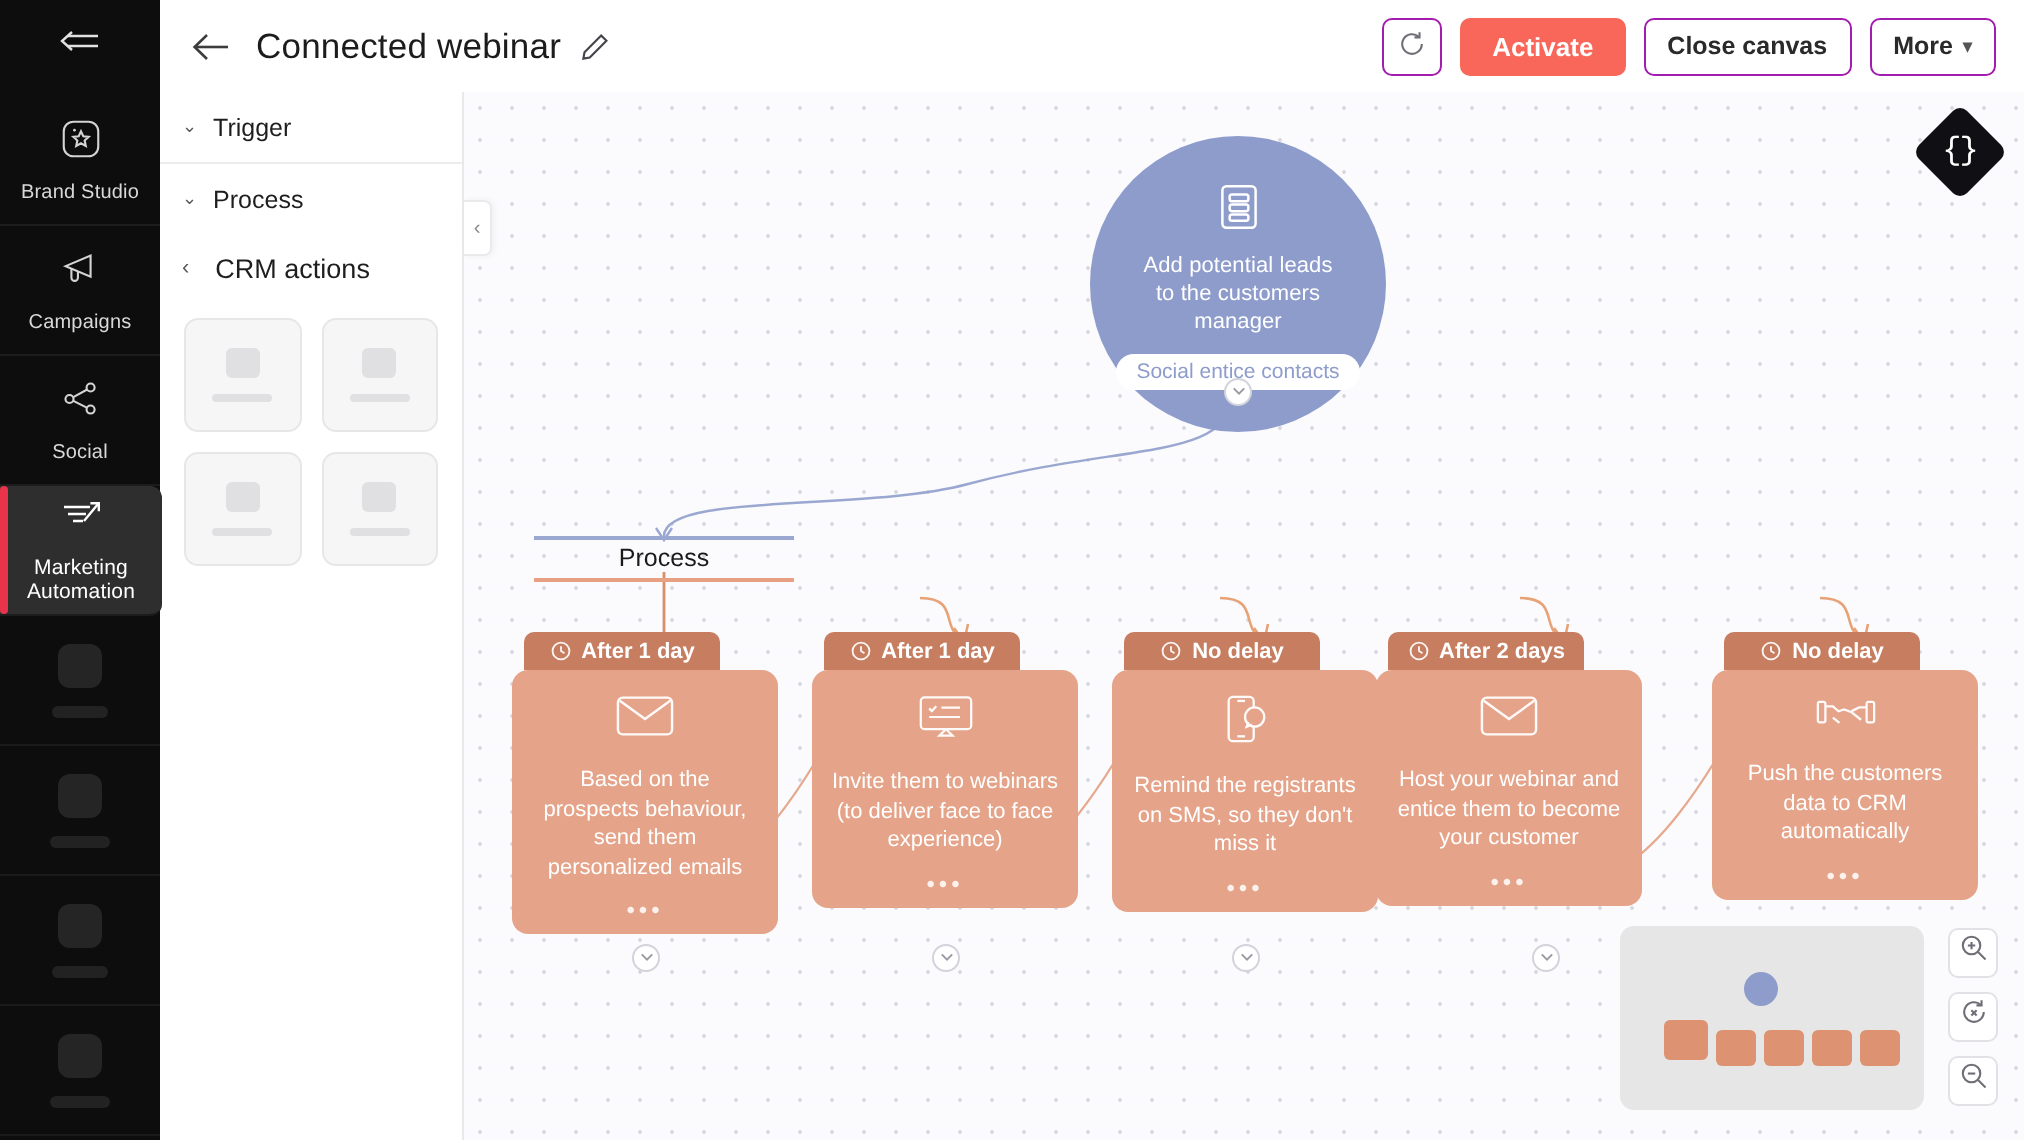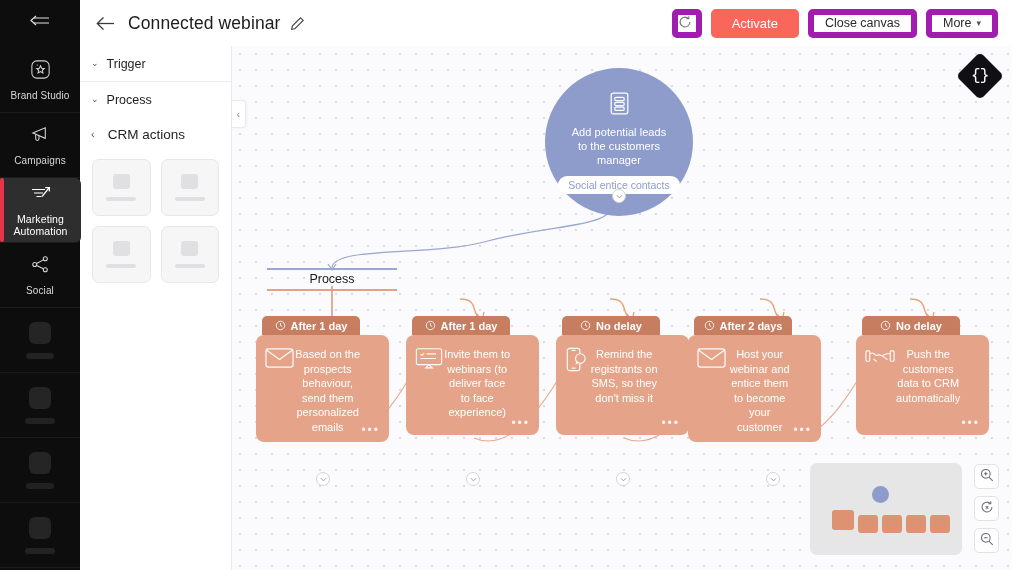--- a/index.html
+++ b/index.html
@@ -53,25 +53,26 @@
     background: #fff; display: flex; align-items: center;
     padding: 0 14px 0 16px; z-index: 30;
   }
   #back-arrow { color: #3c3c3c; cursor: pointer; display: flex; align-items: center; }
   #doc-title {
     font-size: 17.5px; color: #1c1c1c; margin-left: 13px; letter-spacing: .1px;
   }
   #edit-pencil { margin-left: 9px; color: #4a4a4a; cursor: pointer; display: flex; }
   #topbar-actions { margin-left: auto; display: flex; align-items: center; gap: 9px; }
   .tb-btn {
-    height: 29px; border: 6px solid #a21caf; border-radius: 5px;
+    height: 29px; border: 1px solid #a21caf; border-radius: 5px;
     background: #fff; font-size: 12.5px; color: #2a2a2a;
-    display: flex; align-items: center; 
+    display: flex; align-items: center; justify-content: center;
     padding: 0 11px; cursor: pointer; white-space: nowrap;
     font-family: "Liberation Sans", sans-serif;
+    font-weight: bold;
   }
   .tb-btn.icon-only { width: 30px; padding: 0; }
   .tb-btn.primary {
     background: #f8675a; border-color: #f8675a; color: #fff; font-size: 13px; padding: 0 15px;
   }
   .tb-btn .chev { margin-left: 5px; font-size: 9px; color: #555; }
 
   
   #panel {
     position: absolute; left: 80px; top: 46px; width: 152px; height: 524px;
@@ -164,21 +165,21 @@
   .node { position: absolute; width: 133px; z-index: 16; }
   .node .tab {
     background: #c77d5f; color: #fff; height: 19px; border-radius: 5px 5px 0 0;
     display: flex; align-items: center; justify-content: center; gap: 5px;
     font-size: 11px; width: 98px; margin-left: 6px; cursor: pointer; font-weight: bold;
   }
   .node .tab .clk { display: flex; align-items: center; opacity: .92; }
   .node .body {
     background: #e5a489; border-radius: 8px; color: #fff;
     padding: 12px 9px 8px; min-height: 100px; cursor: pointer;
-    display: flex; 
+    display: flex; flex-direction: column; align-items: center;
   }
   .node .nicon { margin-bottom: 9px; opacity: .95; }
   .node .ntxt { font-size: 11px; line-height: 14.5px; text-align: center; }
   .node .dots {
     margin-top: auto; padding-top: 10px; letter-spacing: 2px;
     font-size: 12px; color: #fff; opacity: .85; line-height: 8px; cursor: pointer;
   }
 
   
   #minimap {
@@ -226,43 +227,43 @@
     </div>
 
     <div class="rail-item">
       <span>
         <svg width="23" height="23" viewBox="0 0 24 24" fill="none" stroke="#d4d4d4" stroke-width="1.1">
           <path d="M4 10.5l13-5.5v11l-13-5.5z"></path>
           <path d="M7 12v4.5c0 1 .8 1.7 1.7 1.7s1.7-.8 1.7-1.7V13.3"></path>
         </svg>
       </span>
       <span class="rlabel">Campaigns</span>
-    </div>
-
-    <div class="rail-item active">
-      <span>
-        <svg width="24" height="20" viewBox="0 0 24 20" fill="none" stroke="#ffffff" stroke-width="1.2">
-          <path d="M3 5.5h13M5 9h9M7.5 12.5h5"></path>
-          <path d="M13 12.5L20 4"></path>
-            <path d="M16.2 3.6H20.4V7.6"></path>
-        </svg>
-      </span>
-      <span class="rlabel">Marketing Automation</span>
     </div>
 
     <div class="rail-item">
       <span>
         <svg width="23" height="23" viewBox="0 0 24 24" fill="none" stroke="#d4d4d4" stroke-width="1.1">
           <circle cx="17" cy="6" r="2.1"></circle>
             <circle cx="6" cy="12" r="2.1"></circle>
             <circle cx="17" cy="17.5" r="2.1"></circle>
           <path d="M8 11l7-3.8M8 13l7 3.5"></path>
         </svg>
       </span>
       <span class="rlabel">Social</span>
+    </div>
+
+    <div class="rail-item active">
+      <span>
+        <svg width="24" height="20" viewBox="0 0 24 20" fill="none" stroke="#ffffff" stroke-width="1.2">
+          <path d="M3 5.5h13M5 9h9M7.5 12.5h5"></path>
+          <path d="M13 12.5L20 4"></path>
+            <path d="M16.2 3.6H20.4V7.6"></path>
+        </svg>
+      </span>
+      <span class="rlabel">Marketing Automation</span>
     </div>
 
     <div class="rail-skel">
         <div class="sq"></div>
         <div class="bar"></div>
       </div>
     <div class="rail-skel w2">
         <div class="sq"></div>
         <div class="bar"></div>
       </div>

